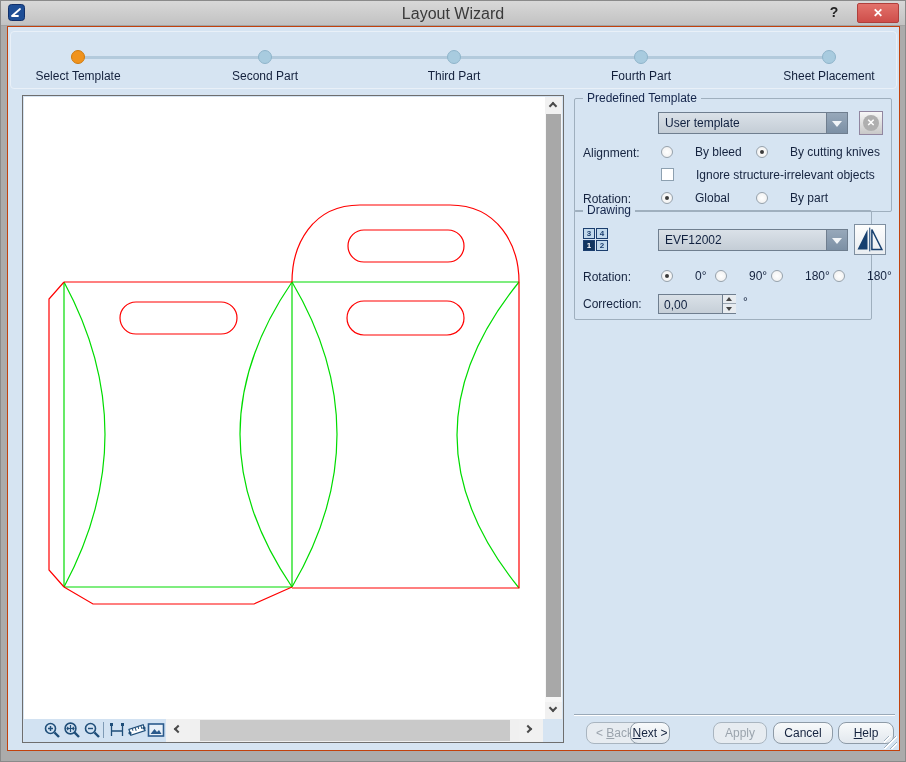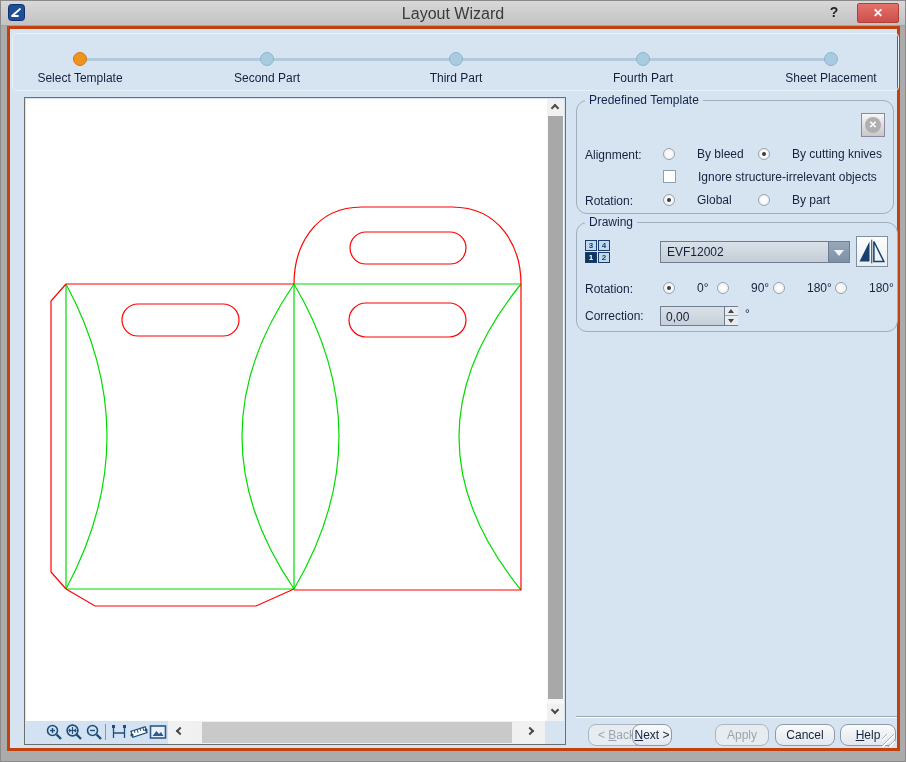--- a/index.html
+++ b/index.html
@@ -14,21 +14,21 @@
   .app-icon { position:absolute; left:7px; top:3px; width:17px; height:17px; }
   .title { position:absolute; left:0; right:0; top:4px; text-align:center; font-size:16px; color:#3A3A3A; }
   .help-q { position:absolute; right:62px; top:3px; width:18px; text-align:center;
             font-size:14px; font-weight:bold; color:#222; cursor:default; }
   .close-btn { position:absolute; right:6px; top:2px; width:42px; height:20px;
                background:linear-gradient(#E3726B,#CE4E4A); border:1px solid #AF3F3C; border-radius:2px;
                color:#fff; font-size:12px; font-weight:bold; text-align:center; line-height:18px; }
 
   
   .content { position:absolute; left:6px; top:25px; width:893px; height:725px;
-             background:#D6E4F2; border:3px solid #c2410c; }
+             background:#D6E4F2; border:1px solid #c2410c; }
 
   
   .steps-panel { position:absolute; left:2px; top:4px; width:887px; height:58px;
                  border:1px solid #E9F0F8; border-radius:4px; }
   .steps-line { position:absolute; left:67px; top:24px; width:751px; height:3px; background:#B3CADC; }
   .step-dot { position:absolute; top:18px; width:14px; height:14px; border-radius:50%;
               background:#A8CBDF; border:1px solid #8FB4CA; }
   .step-dot.active { background:#F0931E; border-color:#CE7A10; }
   .step-label { position:absolute; top:37px; width:140px; text-align:center; color:#13203C; }
 
@@ -51,21 +51,21 @@
   .canvas-toolbar { position:absolute; left:0; top:0; width:142px; height:23px; background:#D2E2F2; }
   .tb-icon { position:absolute; top:2px; width:18px; height:18px; }
   .tb-sep { position:absolute; left:79px; top:3px; width:1px; height:16px; background:#7E9AB5; }
   .hscroll { position:absolute; left:142px; top:0; width:377px; height:23px; background:#F0F0F0; }
   .hthumb { position:absolute; left:34px; top:1px; width:310px; height:21px; background:#C9C9C9; }
   .sbtn.left { left:0; top:0; width:24px; height:23px; }
   .sbtn.right { right:0; top:0; width:24px; height:23px; }
   .corner { position:absolute; left:519px; top:0; width:19px; height:23px; background:#D6E4F2; }
 
   
-  .groupbox { position:absolute; border:1px solid #9FAFBE; border-radius:11px; }
+  .groupbox { position:absolute; border:1px solid #9FAFBE; border-radius:2px; }
   .legend { position:absolute; top:-8px; left:8px; background:#D6E4F2; padding:0 4px; color:#13244A; }
 
   .lbl { position:absolute; color:#15233F; white-space:nowrap; }
 
   
   .combo { position:absolute; height:22px; background:linear-gradient(#DAE1E8,#C4CDD6);
            border:1px solid #6F7E8F; }
   .combo-text { position:absolute; left:6px; top:3px; color:#10203F; }
   .combo-arrow { position:absolute; right:0; top:0; width:21px; height:20px;
                  background:linear-gradient(#97A8BA,#7C90A5); border-left:1px solid #6F7E8F; }
@@ -230,20 +230,24 @@
               <span class="chev r"></span>
             </div>
         </div>
         <div class="corner"></div>
       </div>
     </div>
 
     <div class="groupbox" style="left:566px; top:71px; width:318px; height:114px;">
       <div class="legend">Predefined Template</div>
 
+      <div class="combo" style="left:83px; top:13px; width:190px;">
+        <span class="combo-text">User template</span>
+        <span class="combo-arrow"></span>
+      </div>
       <div class="xbtn" style="left:284px; top:12px;">
         <span class="circ">✕</span>
       </div>
 
       <div class="lbl" style="left:8px; top:47px;">Alignment:</div>
       <div class="radio-wrap" style="left:86px; top:45px;">
         <span class="radio"></span><span class="txt">By bleed</span>
       </div>
       <div class="radio-wrap" style="left:181px; top:45px;">
         <span class="radio on"></span><span class="txt">By cutting knives</span>
@@ -255,21 +259,21 @@
 
       <div class="lbl" style="left:8px; top:93px;">Rotation:</div>
       <div class="radio-wrap" style="left:86px; top:91px;">
         <span class="radio on"></span><span class="txt">Global</span>
       </div>
       <div class="radio-wrap" style="left:181px; top:91px;">
         <span class="radio"></span><span class="txt">By part</span>
       </div>
     </div>
 
-    <div class="groupbox" style="left:566px; top:193px; width:322px; height:110px;">
+    <div class="groupbox" style="left:566px; top:183px; width:298px; height:110px;">
       <div class="legend">Drawing</div>
 
       <div class="parts-grid" style="left:8px; top:17px;">
         <span class="parts-cell">3</span>
         <span class="parts-cell">4</span>
         <span class="parts-cell active">1</span>
         <span class="parts-cell">2</span>
       </div>
 
       <div class="combo" style="left:83px; top:18px; width:190px;">

